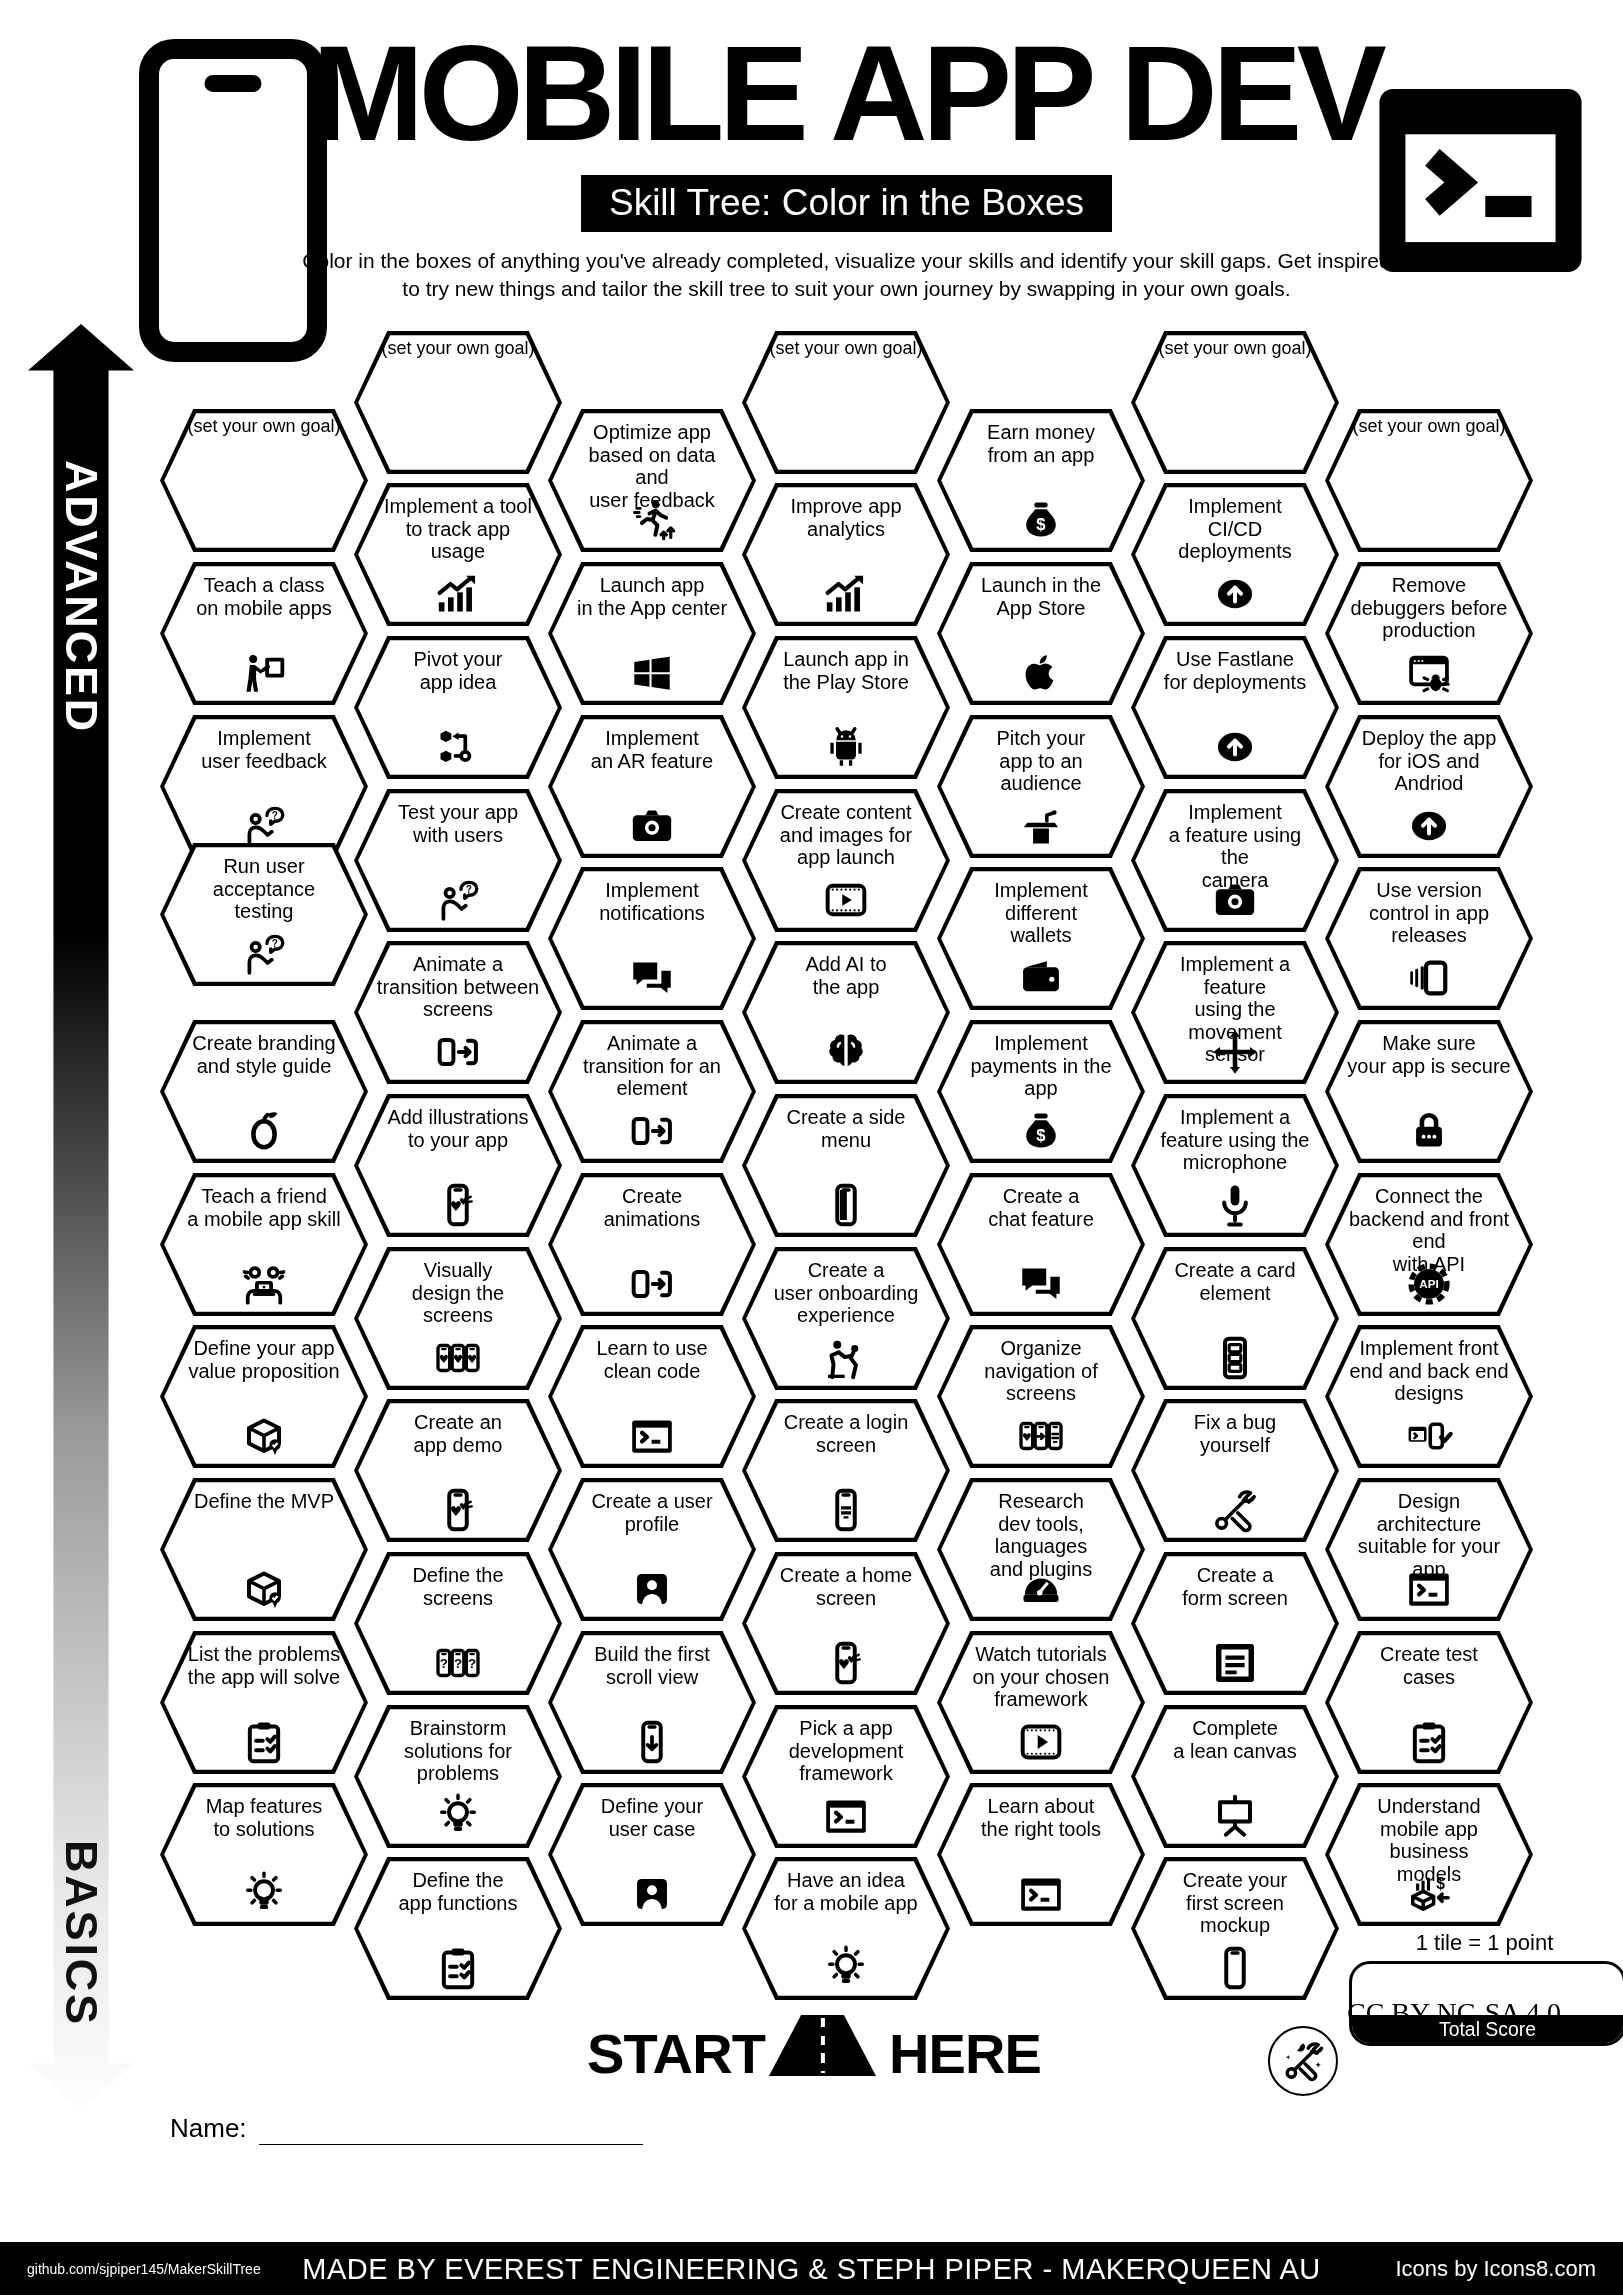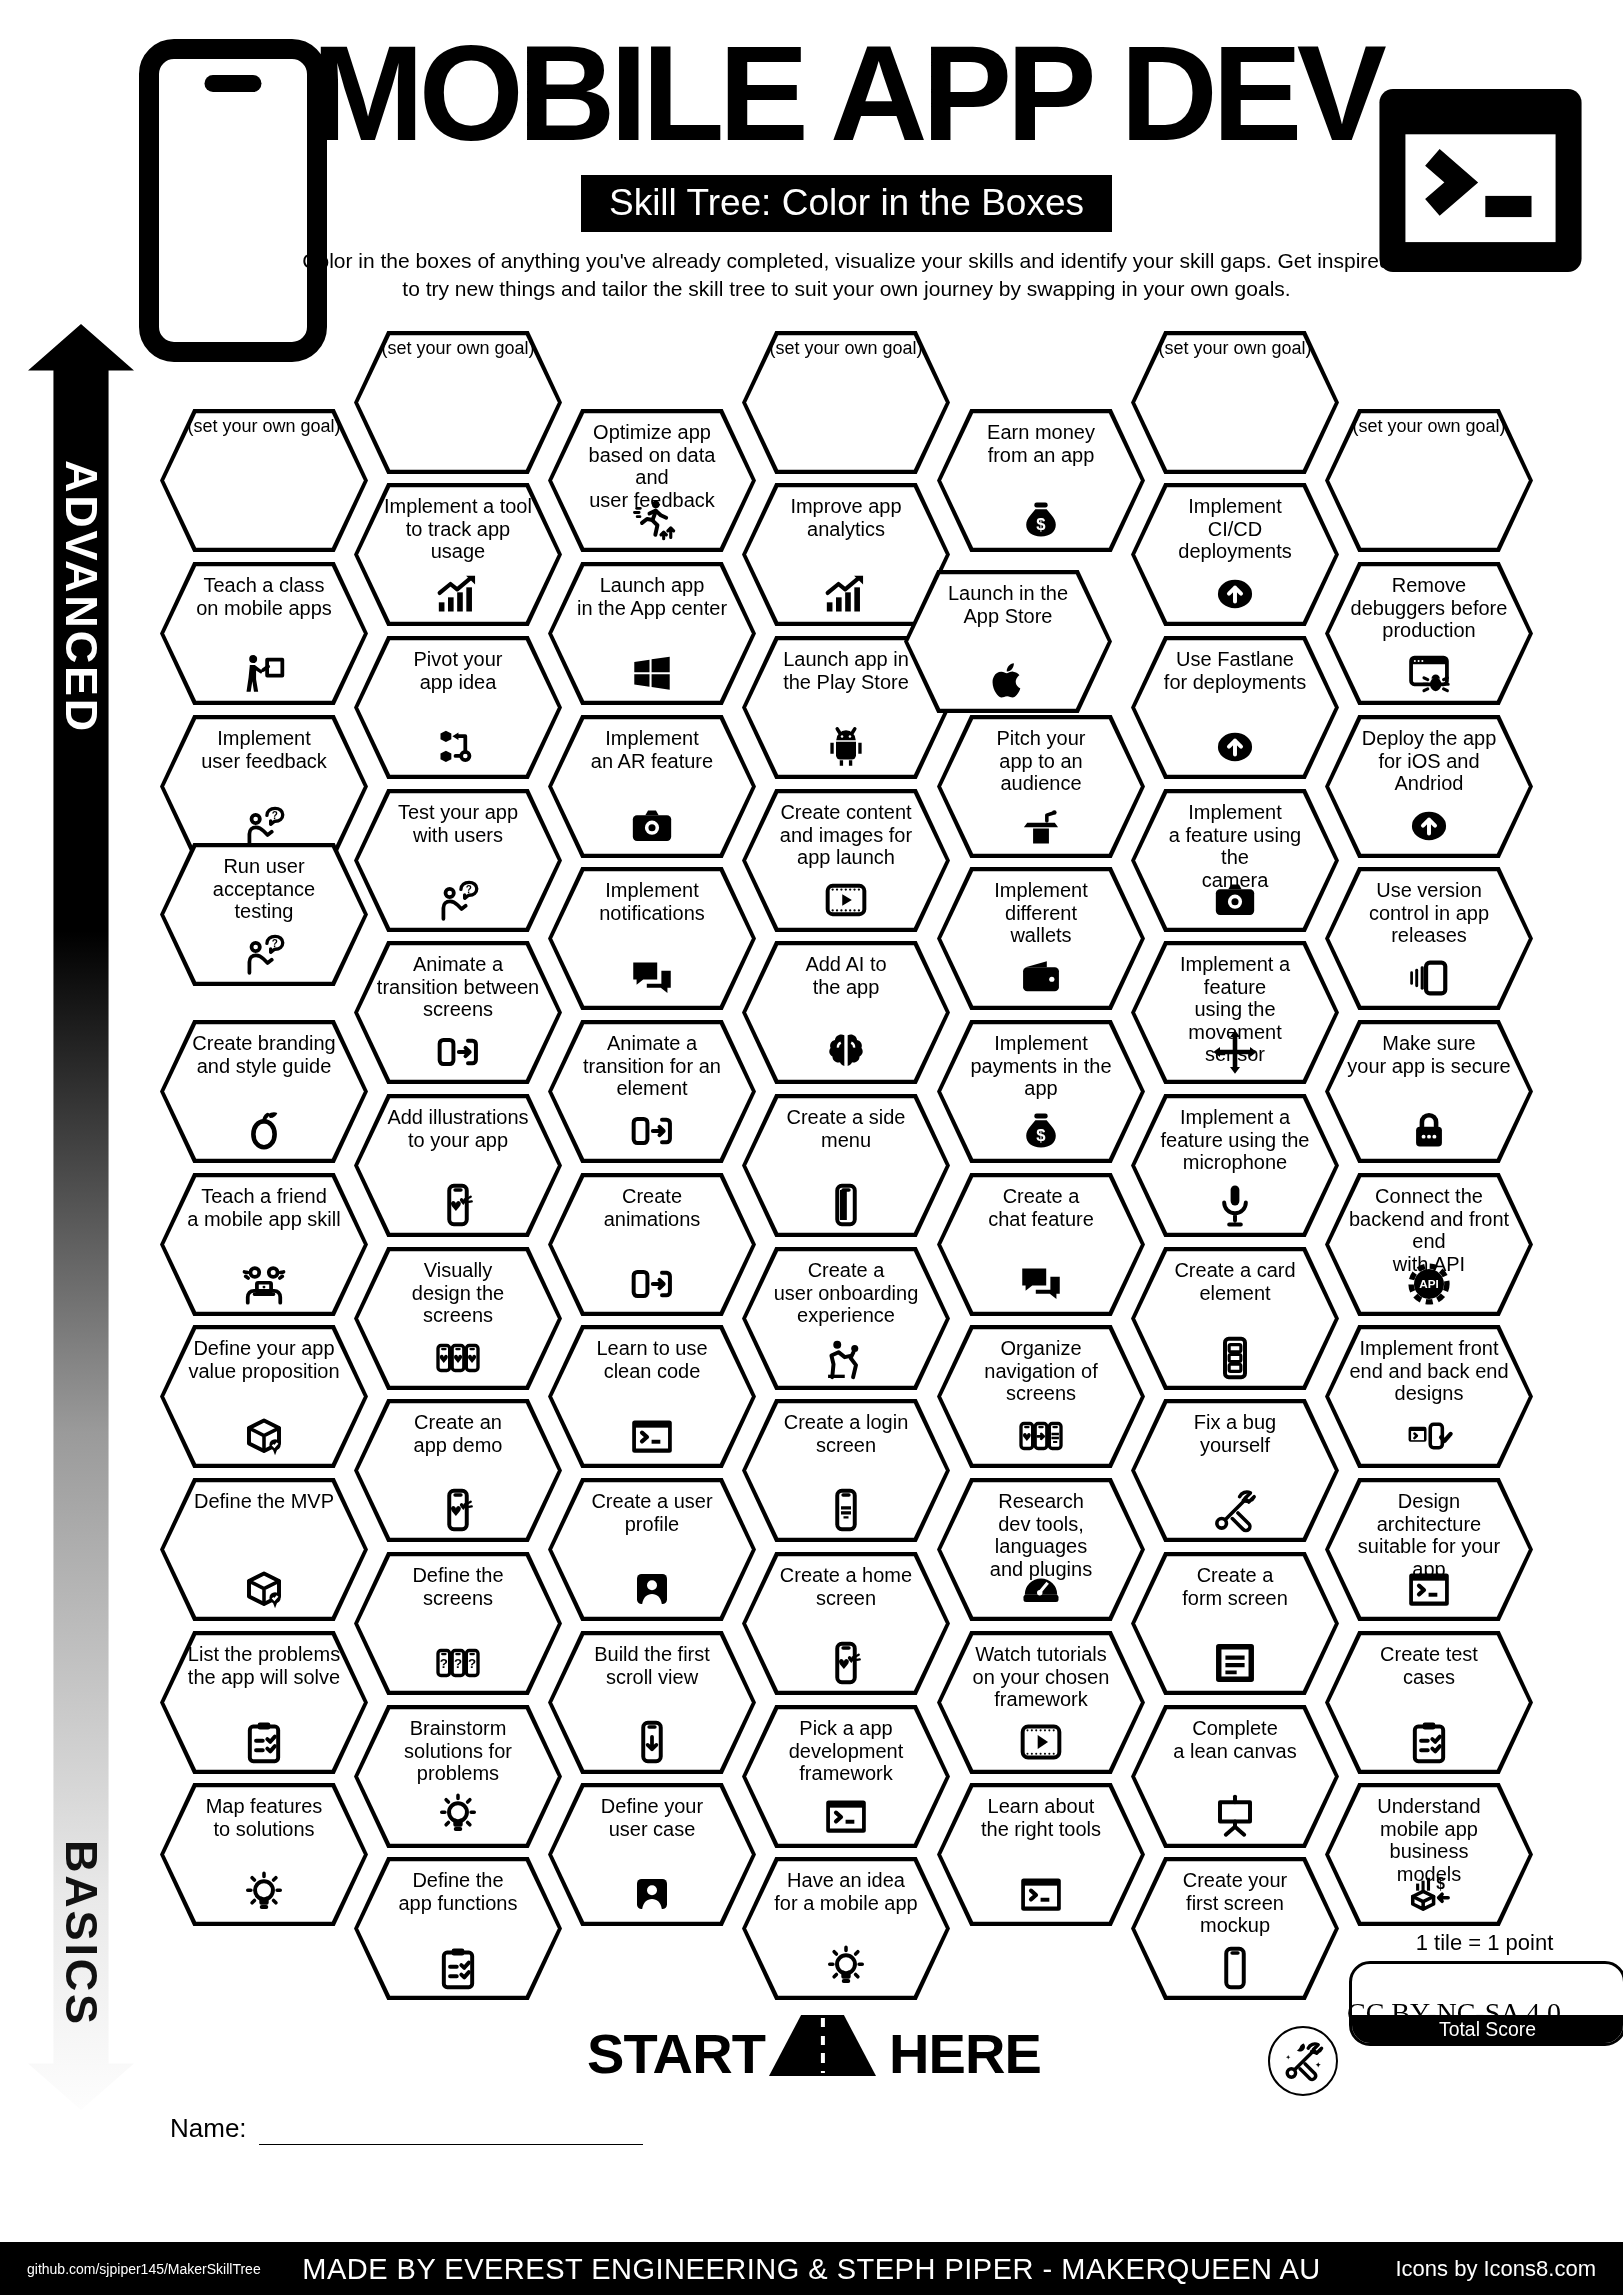--- a/index.html
+++ b/index.html
@@ -627,21 +627,21 @@
         <div class="ho"></div>
         <div class="hi"></div>
         <div class="hl">Earn money
 from an app</div>
         <div class="hic"><svg viewBox="0 0 24 24">
             <rect class="f" x="8.8" y="3.6" width="6.4" height="2.4" rx="1.1"></rect>
             <path class="f" d="M9.3 6.8h5.4l2.2 2.7c1.4 1.7 2.2 3.2 2.2 4.8 0 3.3-2.7 5.6-7.1 5.6s-7.1-2.3-7.1-5.6c0-1.6.8-3.1 2.2-4.8z"></path>
             <text x="12" y="16.6" text-anchor="middle" fill="#fff" font-size="8" font-weight="bold" font-family="Liberation Sans,sans-serif">$</text>
           </svg></div>
       </div>
-      <div class="hex" style="left: 904px; top: 562px; margin-top: 8px;">
+      <div class="hex" style="left: 937px; top: 562px;">
         <div class="ho"></div>
         <div class="hi"></div>
         <div class="hl">Launch in the
 App Store</div>
         <div class="hic"><svg viewBox="0 0 24 24">
             <path class="f" d="M15.7 12.4c0-2.1 1.7-3.1 1.8-3.2-1-1.4-2.5-1.6-3-1.7-1.3-.1-2.5.8-3.1.8-.6 0-1.6-.8-2.7-.7-1.4 0-2.7.8-3.4 2.1-1.5 2.5-.4 6.2 1 8.2.7 1 1.5 2.1 2.6 2 1 0 1.4-.6 2.7-.6 1.2 0 1.6.6 2.7.6 1.1 0 1.8-1 2.5-2 .8-1.2 1.1-2.3 1.1-2.4 0 0-2.2-.9-2.2-3.1z"></path>
             <path class="f" d="M13.9 6.2c.6-.7 1-1.7.9-2.7-.9 0-1.9.6-2.5 1.3-.5.6-1 1.6-.9 2.6 1 .1 2-.5 2.5-1.2z"></path>
           </svg></div>
       </div>
       <div class="hex" style="left: 937px; top: 715px;">

